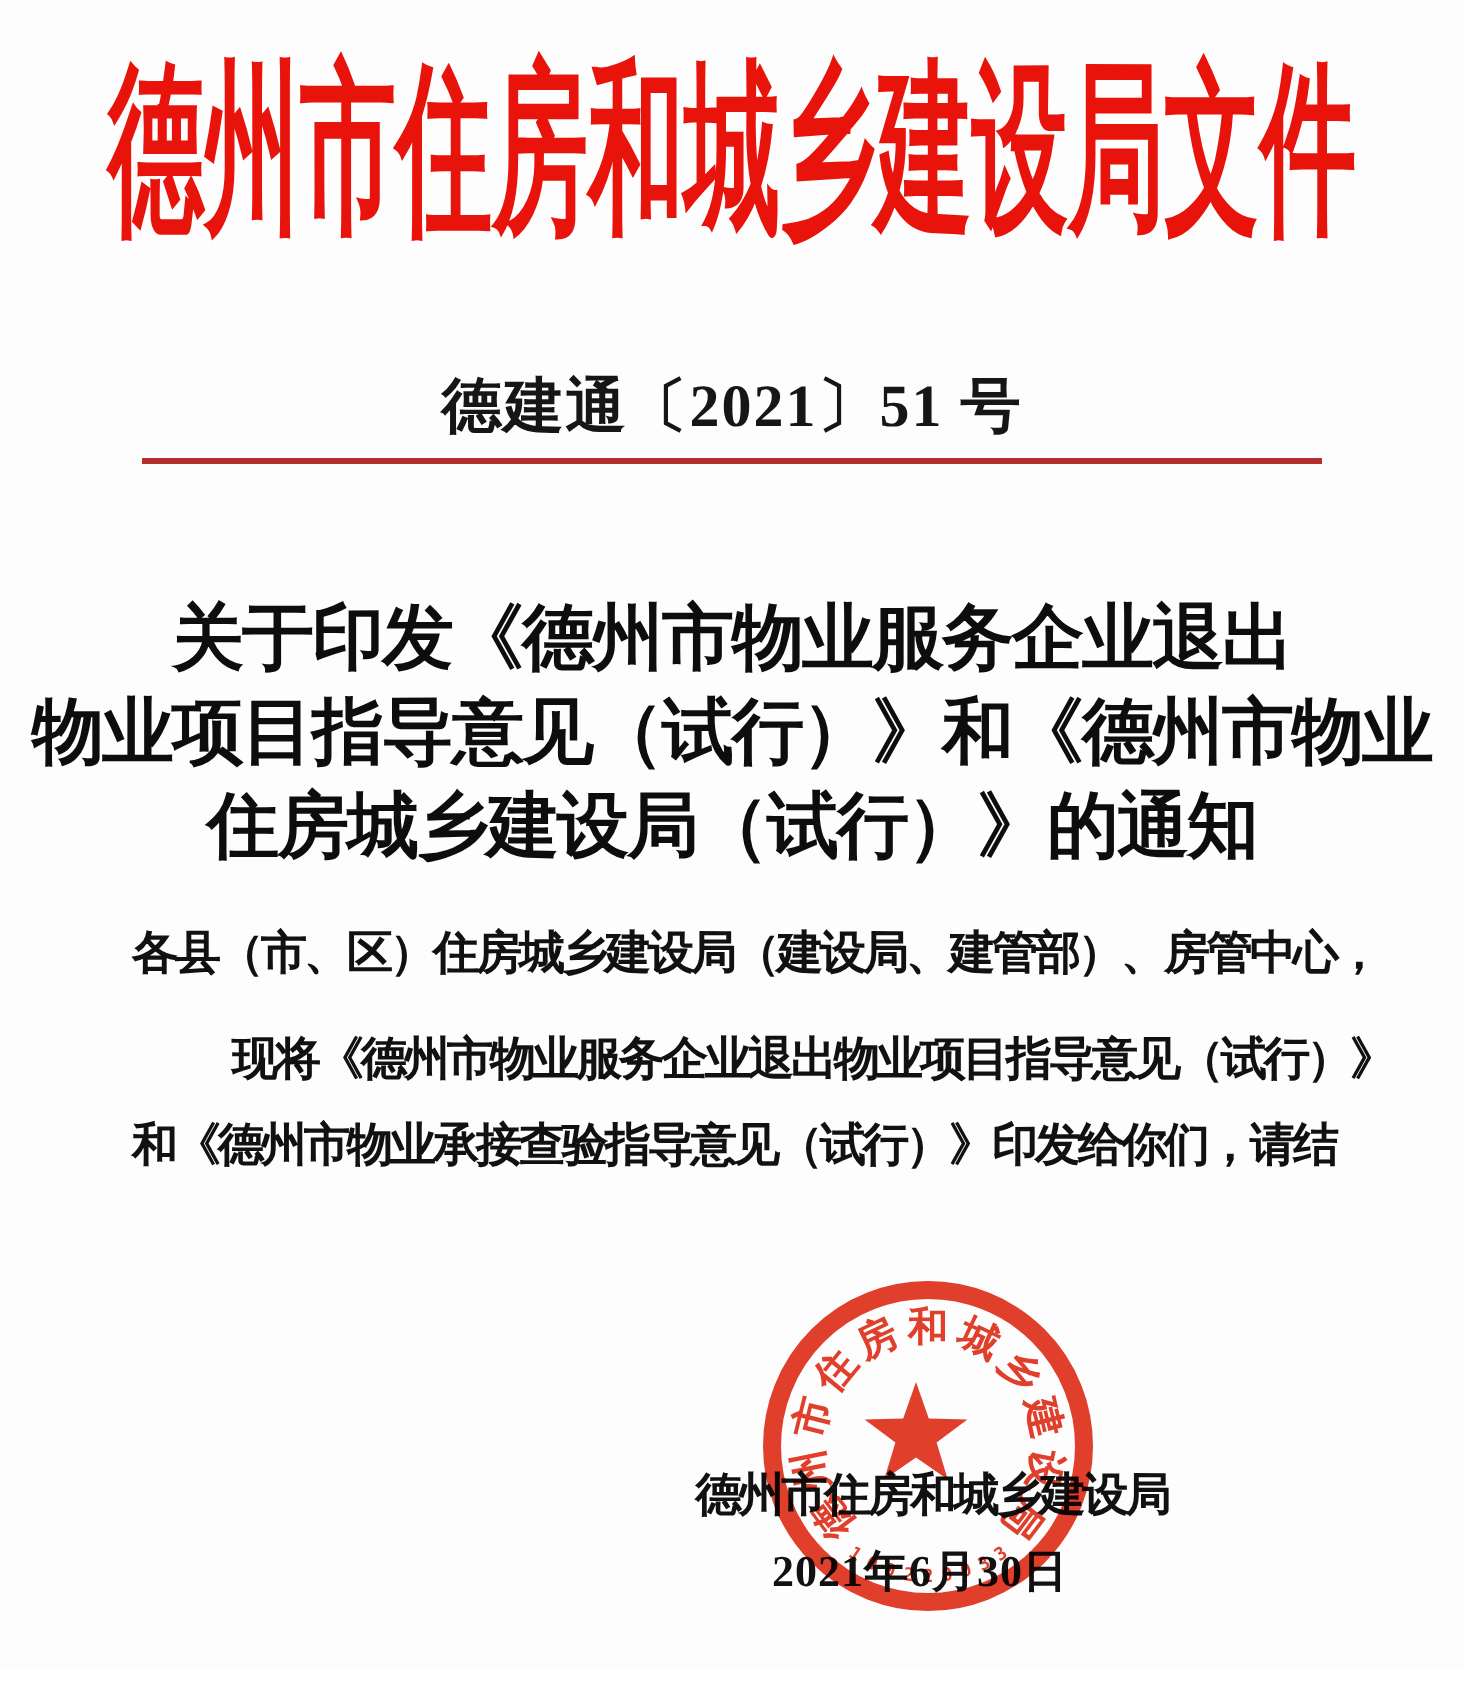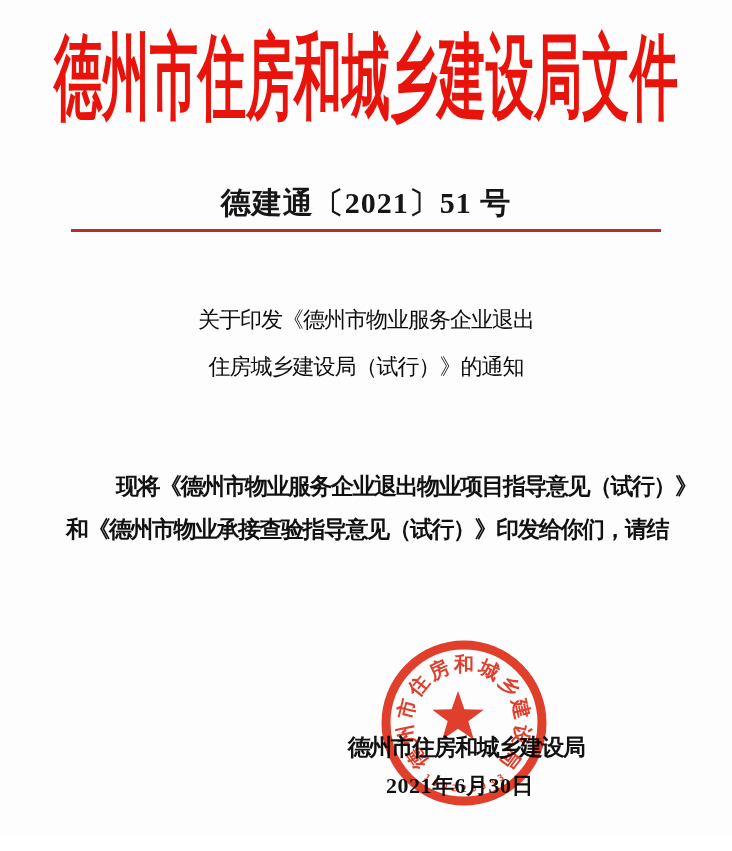--- a/index.html
+++ b/index.html
@@ -29,21 +29,21 @@
   }
   
   .red-rule{
     position:absolute;top:229px;left:71px;width:590px;height:3px;
     background:#b5302c;border:0;margin:0;padding:0;
   }
   
   .notice-title{
     position:absolute;top:296px;left:0;width:732px;
     text-align:center;
-    font-size:22px;font-weight:normal;color:#0d0d0d;
+    font-size:36px;font-weight:bold;color:#0d0d0d;
     line-height:47px;letter-spacing:-1px;
   }
   .notice-title .t-line{white-space:nowrap;}
   
   .body-text{
     position:absolute;top:456px;left:66px;width:604px;
     font-size:23px;font-weight:bold;color:#111111;
     line-height:42.8px;letter-spacing:-1.5px;
   }
   .body-text .b-line{white-space:nowrap;}
@@ -84,24 +84,26 @@
 <div class="page">
 
   <div class="agency-title">德州市住房和城乡建设局文件</div>
 
   <div class="doc-number">德建通〔2021〕51 号</div>
 
   <hr class="red-rule">
 
   <div class="notice-title">
     <div class="t-line">关于印发《德州市物业服务企业退出</div>
+    <div class="t-line">物业项目指导意见（试行）》和《德州市物业</div>
     <div class="t-line">住房城乡建设局（试行）》的通知</div>
   </div>
 
   <div class="body-text">
+    <div class="b-line">各县（市、区）住房城乡建设局（建设局、建管部）、房管中心，</div>
     <div class="b-line indent">现将《德州市物业服务企业退出物业项目指导意见（试行）》</div>
     <div class="b-line">和《德州市物业承接查验指导意见（试行）》印发给你们，请结</div>
   </div>
 
   <div class="signer">德州市住房和城乡建设局</div>
 
   <div class="sign-date">2021年6月30日</div>
 
   <svg class="seal" viewBox="0 0 180 180">
     <circle class="ring" cx="90" cy="90" r="78"></circle>

